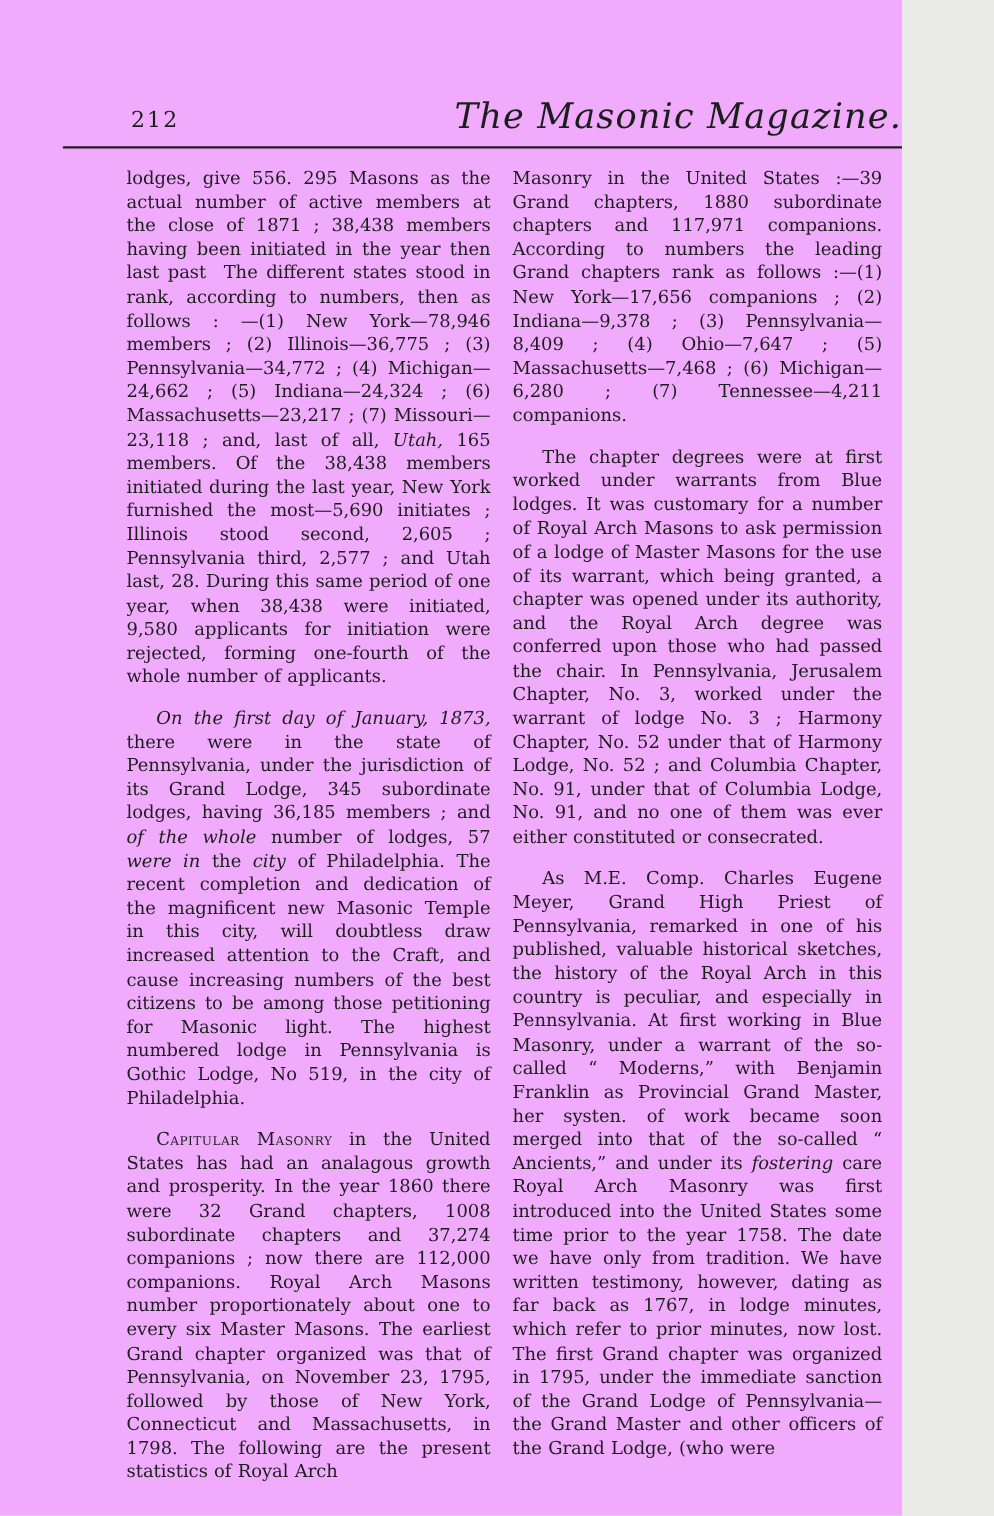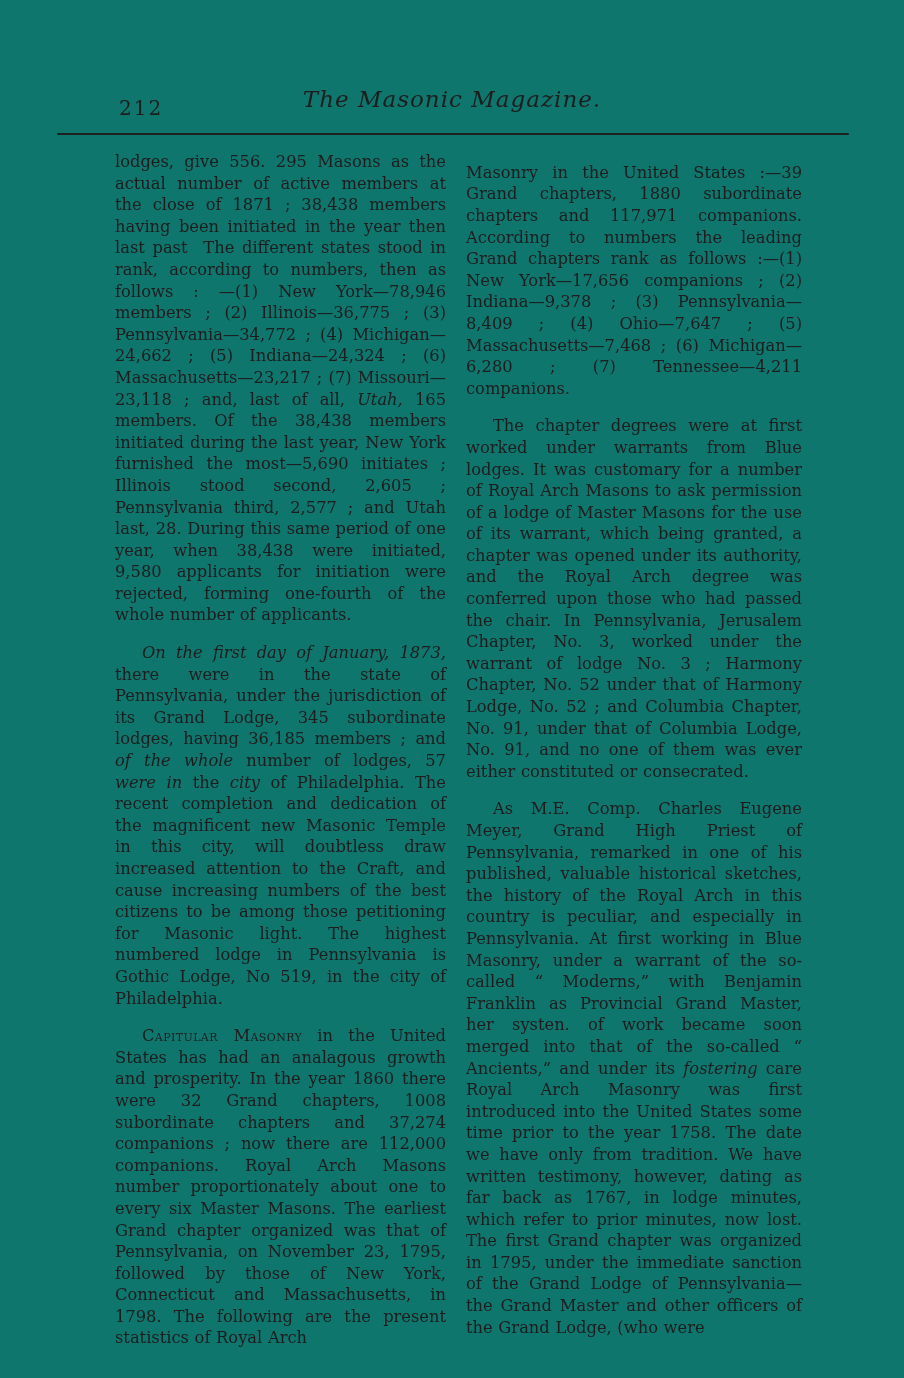--- a/index.html
+++ b/index.html
@@ -1,38 +1,38 @@
 <!DOCTYPE html>
 <html><head>
 <meta charset="utf-8">
 <style>
   html,body{margin:0;padding:0;background:#e9e9e7;}
   .page{
     position:relative;
-    width:904px;height:1378px;
-    background:#0f766e;
+    width:820px;height:1378px;
+    background:#f0abfc;
     font-family:"DejaVu Serif","Liberation Serif",serif;
     color:#1d1d1d;
     overflow:hidden;
   }
   .pagenum{
     position:absolute;left:119px;top:96px;
     font-size:20px;letter-spacing:2px;
   }
   .title{
     position:absolute;left:0;top:86px;width:100%;
-    text-align:center;font-style:italic;font-size:23px;letter-spacing:1px;
+    text-align:right;font-style:italic;font-size:32px;letter-spacing:1px;
   }
   .head-rule{
     position:absolute;left:57px;top:133px;width:792px;height:2px;
     background:#1f1f1f;border-radius:1px;
   }
   .columns{
     position:absolute;left:115px;top:151px;width:687px;
-    display:flex;align-items:center;
+    display:flex;align-items:flex-start;
   }
   .col-left{width:331px;}
   .col-right{width:336px;}
   .divider{
     width:2px;background:#2b2b2b;
     margin-left:9px;margin-right:9px;
   }
   .para{
     margin:0;
     text-align:justify;

